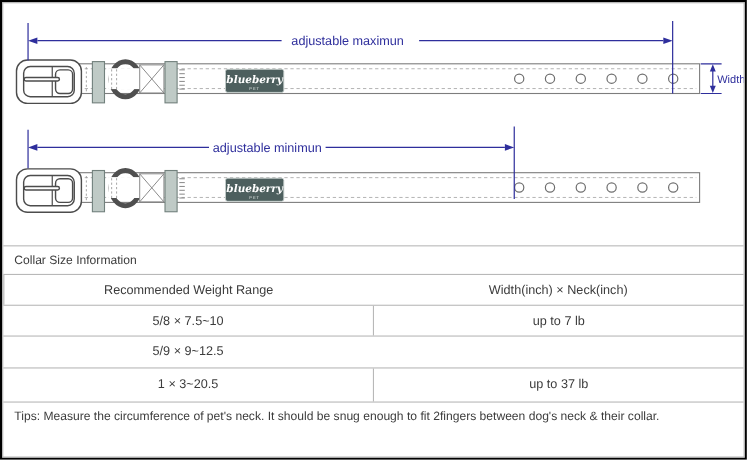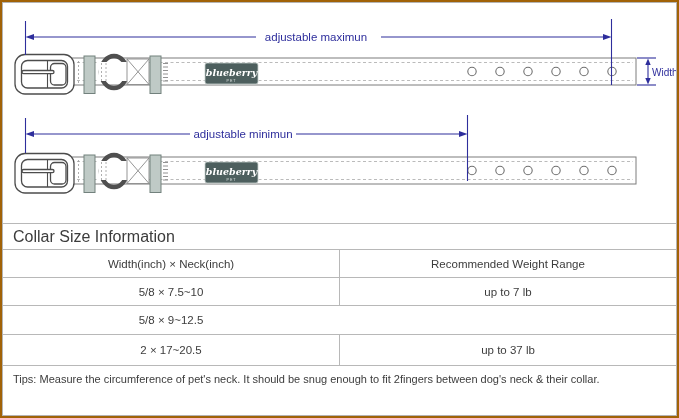--- a/index.html
+++ b/index.html
@@ -1,16 +1,16 @@
 <!DOCTYPE html>
 <html><head>
 <meta charset="utf-8">
 <style>
   html,body{margin:0;padding:0;background:#fff;}
-  #stage{position:relative;width:679px;height:418px;background:#a16207;
+  #stage{position:relative;width:679px;height:418px;background:#000000;
          font-family:"Liberation Sans",sans-serif;overflow:hidden;}
   #frame{position:absolute;left:2px;top:2px;width:673px;height:412px;
          border:1px solid #b4b4b4;background:#fff;}
   
   #diagram{display:block;width:673px;height:220px;}
   .strap{fill:#ffffff;stroke:#7d7d7d;stroke-width:1;}
   .stitch{stroke:#b3b3b3;stroke-width:0.9;stroke-dasharray:3 2.5;fill:none;}
   .vstitch{stroke:#9a9a9a;stroke-width:0.8;stroke-dasharray:2 2;fill:none;}
   .hard{fill:#ffffff;stroke:#4c4c4c;stroke-width:1.3;}
   .keeper{fill:#bfcac6;stroke:#72817d;stroke-width:1;}
@@ -24,21 +24,21 @@
   .logo-brand{fill:#ffffff;font:italic bold 9.5px "DejaVu Serif",serif;}
   .logo-sub{fill:#dfe5e3;font:3.6px "Liberation Sans",sans-serif;letter-spacing:1px;}
   .dim{stroke:#2e2e9c;stroke-width:1.1;fill:none;}
   .dim-fill{fill:#2e2e9c;stroke:none;}
   .dim-text{fill:#2e2e9c;font:11.5px "Liberation Sans",sans-serif;}
   .dim-text-small{fill:#2e2e9c;font:10px "Liberation Sans",sans-serif;}
   
   #size-table{width:673px;height:192px;color:#3c3c3c;font-size:11.5px;}
   .t-row{display:grid;grid-template-columns:336px 1fr;border-top:1px solid #b8b8b8;}
   .t-title{height:25px;display:flex;align-items:center;padding-left:10px;
-           border-top:1px solid #b8b8b8;font-size:16px;}
+           border-top:1px solid #b8b8b8;font-size:11px;}
   .t-cell{display:flex;align-items:center;justify-content:center;text-align:center;}
   .t-cell.right{border-left:1px solid #b8b8b8;}
   .h27{height:27px;} .h28{height:28px;} .h30{height:30px;}
   .t-tips{height:26px;display:flex;align-items:center;padding-left:10px;
           border-top:1px solid #b8b8b8;font-size:11px;}
 </style>
 </head>
 <body>
 
 <div id="stage">
@@ -132,33 +132,33 @@
         <line class="dim" x1="296" y1="133" x2="459" y2="133"></line>
         <polygon class="dim-fill" points="467.5,133 459,130 459,136"></polygon>
         <line class="dim" x1="467.5" y1="114" x2="467.5" y2="180"></line>
       </g>
     </svg>
 
     <div id="size-table">
       <div class="t-title">Collar Size Information</div>
 
       <div class="t-row">
+        <div class="t-cell h27 right">Recommended Weight Range</div>
         <div class="t-cell h27">Width(inch) × Neck(inch)</div>
-        <div class="t-cell h27 right">Recommended Weight Range</div>
       </div>
 
       <div class="t-row">
         <div class="t-cell h27">5/8 × 7.5~10</div>
         <div class="t-cell h27 right">up to 7 lb</div>
       </div>
       <div class="t-row">
-        <div class="t-cell h28">5/8 × 9~12.5</div>
+        <div class="t-cell h28">5/9 × 9~12.5</div>
       </div>
       <div class="t-row">
-        <div class="t-cell h30">2 × 17~20.5</div>
+        <div class="t-cell h30">1 × 3~20.5</div>
         <div class="t-cell h30 right">up to 37 lb</div>
       </div>
 
       <div class="t-tips">Tips: Measure the circumference of pet's neck. It should be snug enough to fit 2fingers between dog's neck &amp; their collar.</div>
     </div>
 
   </div>
 </div>
 
 </body></html>

